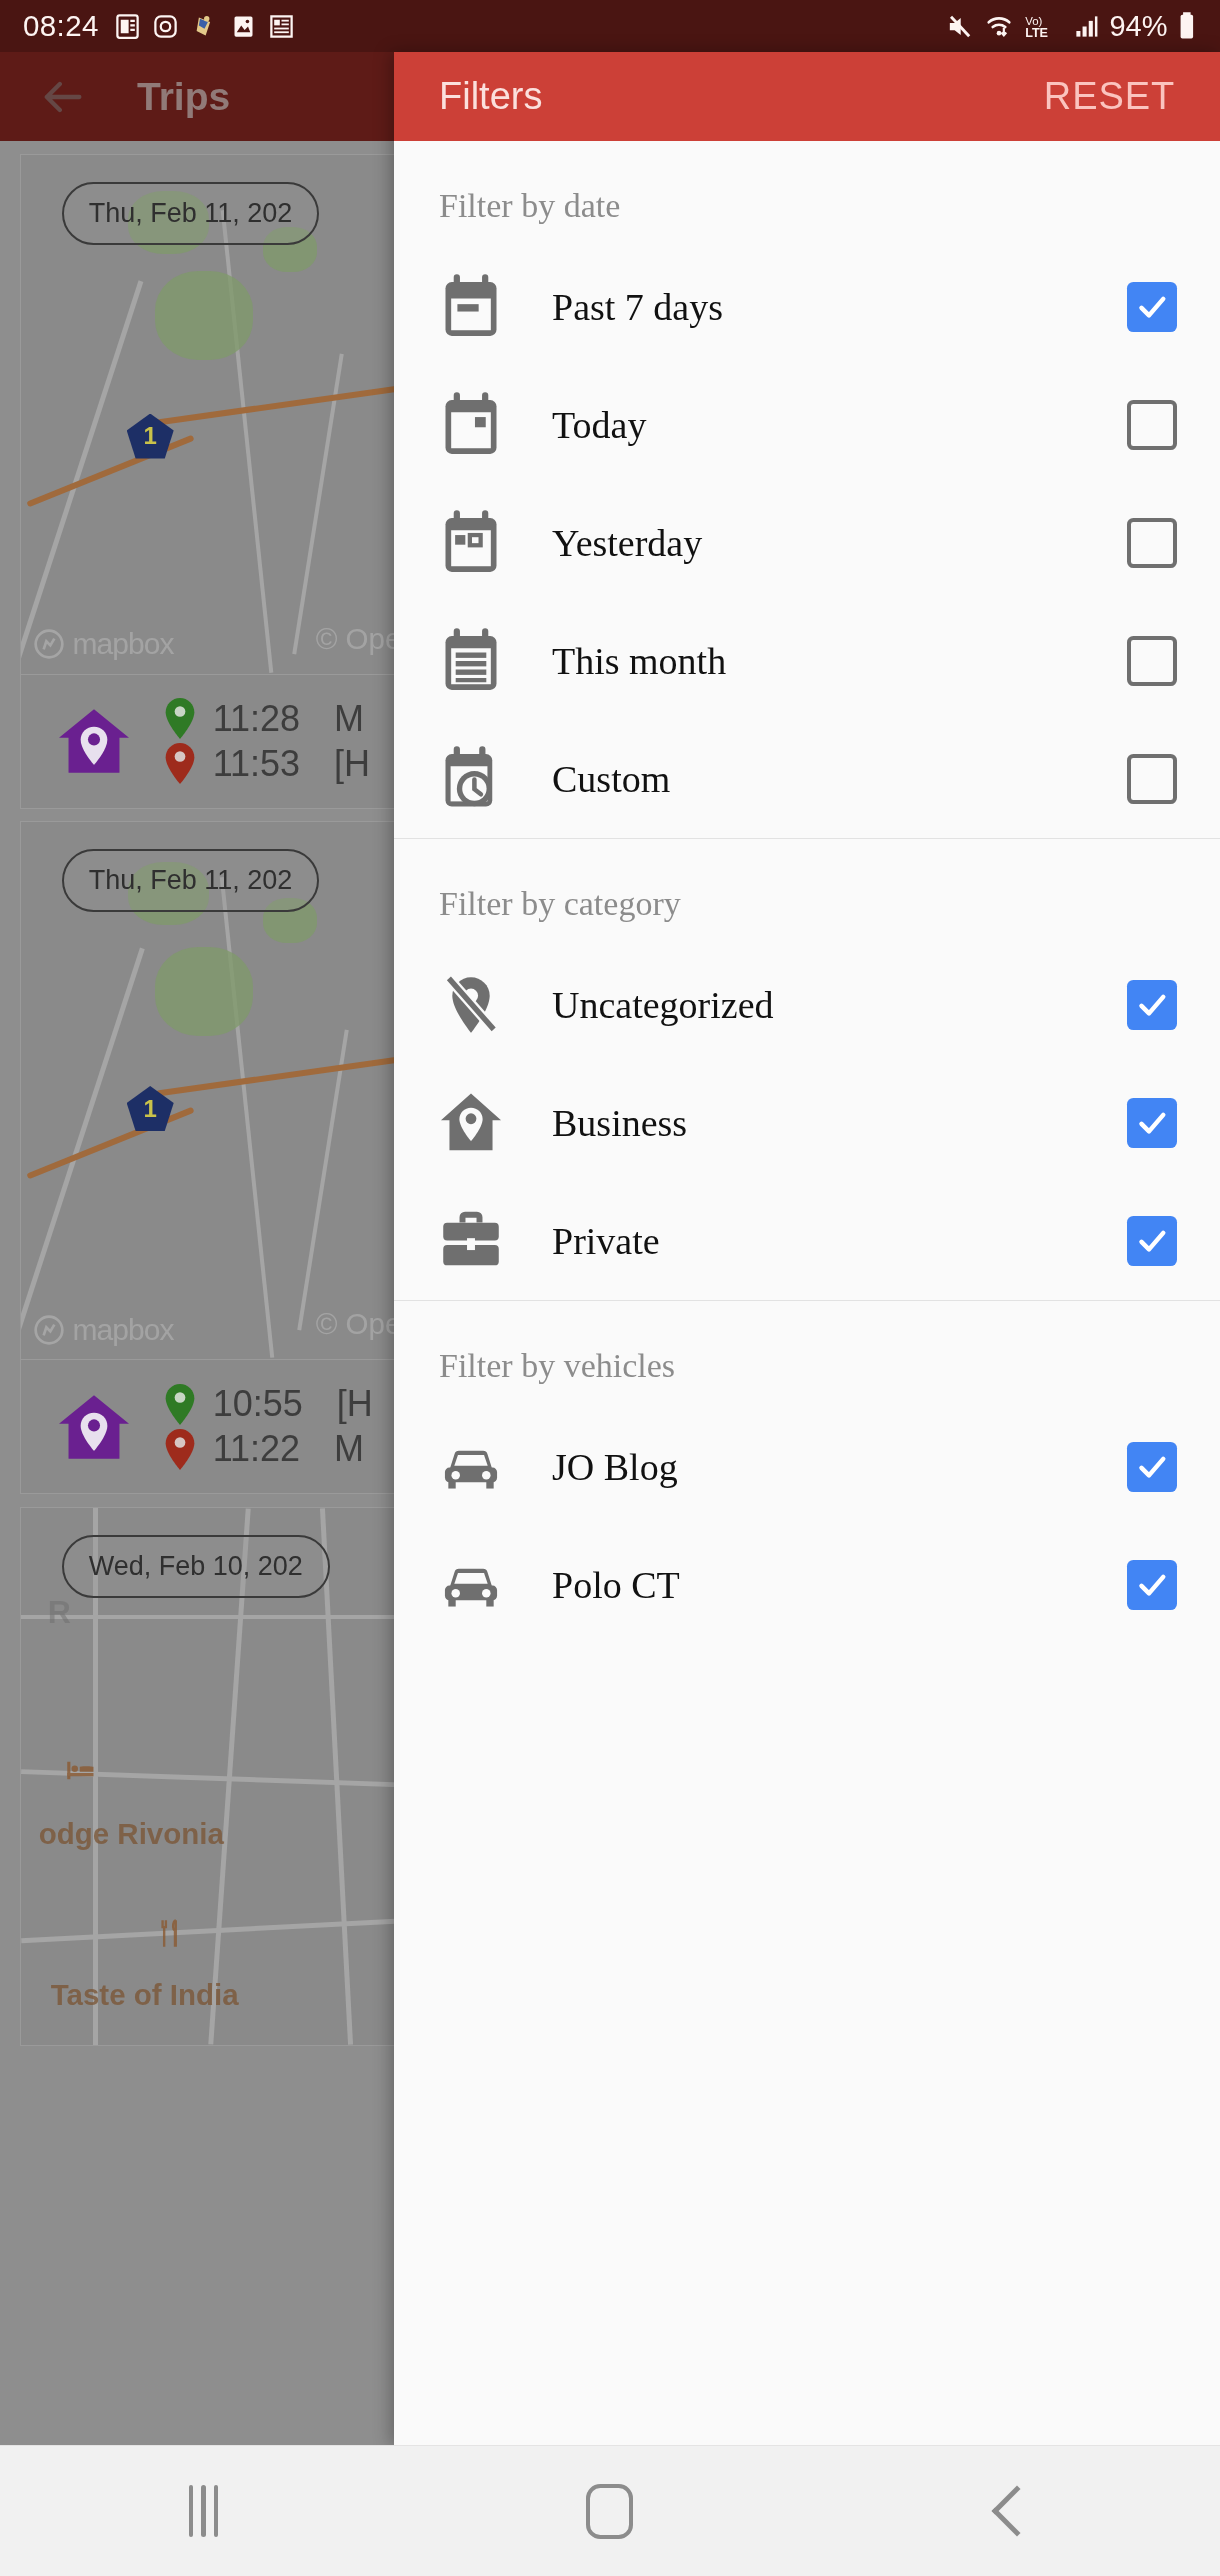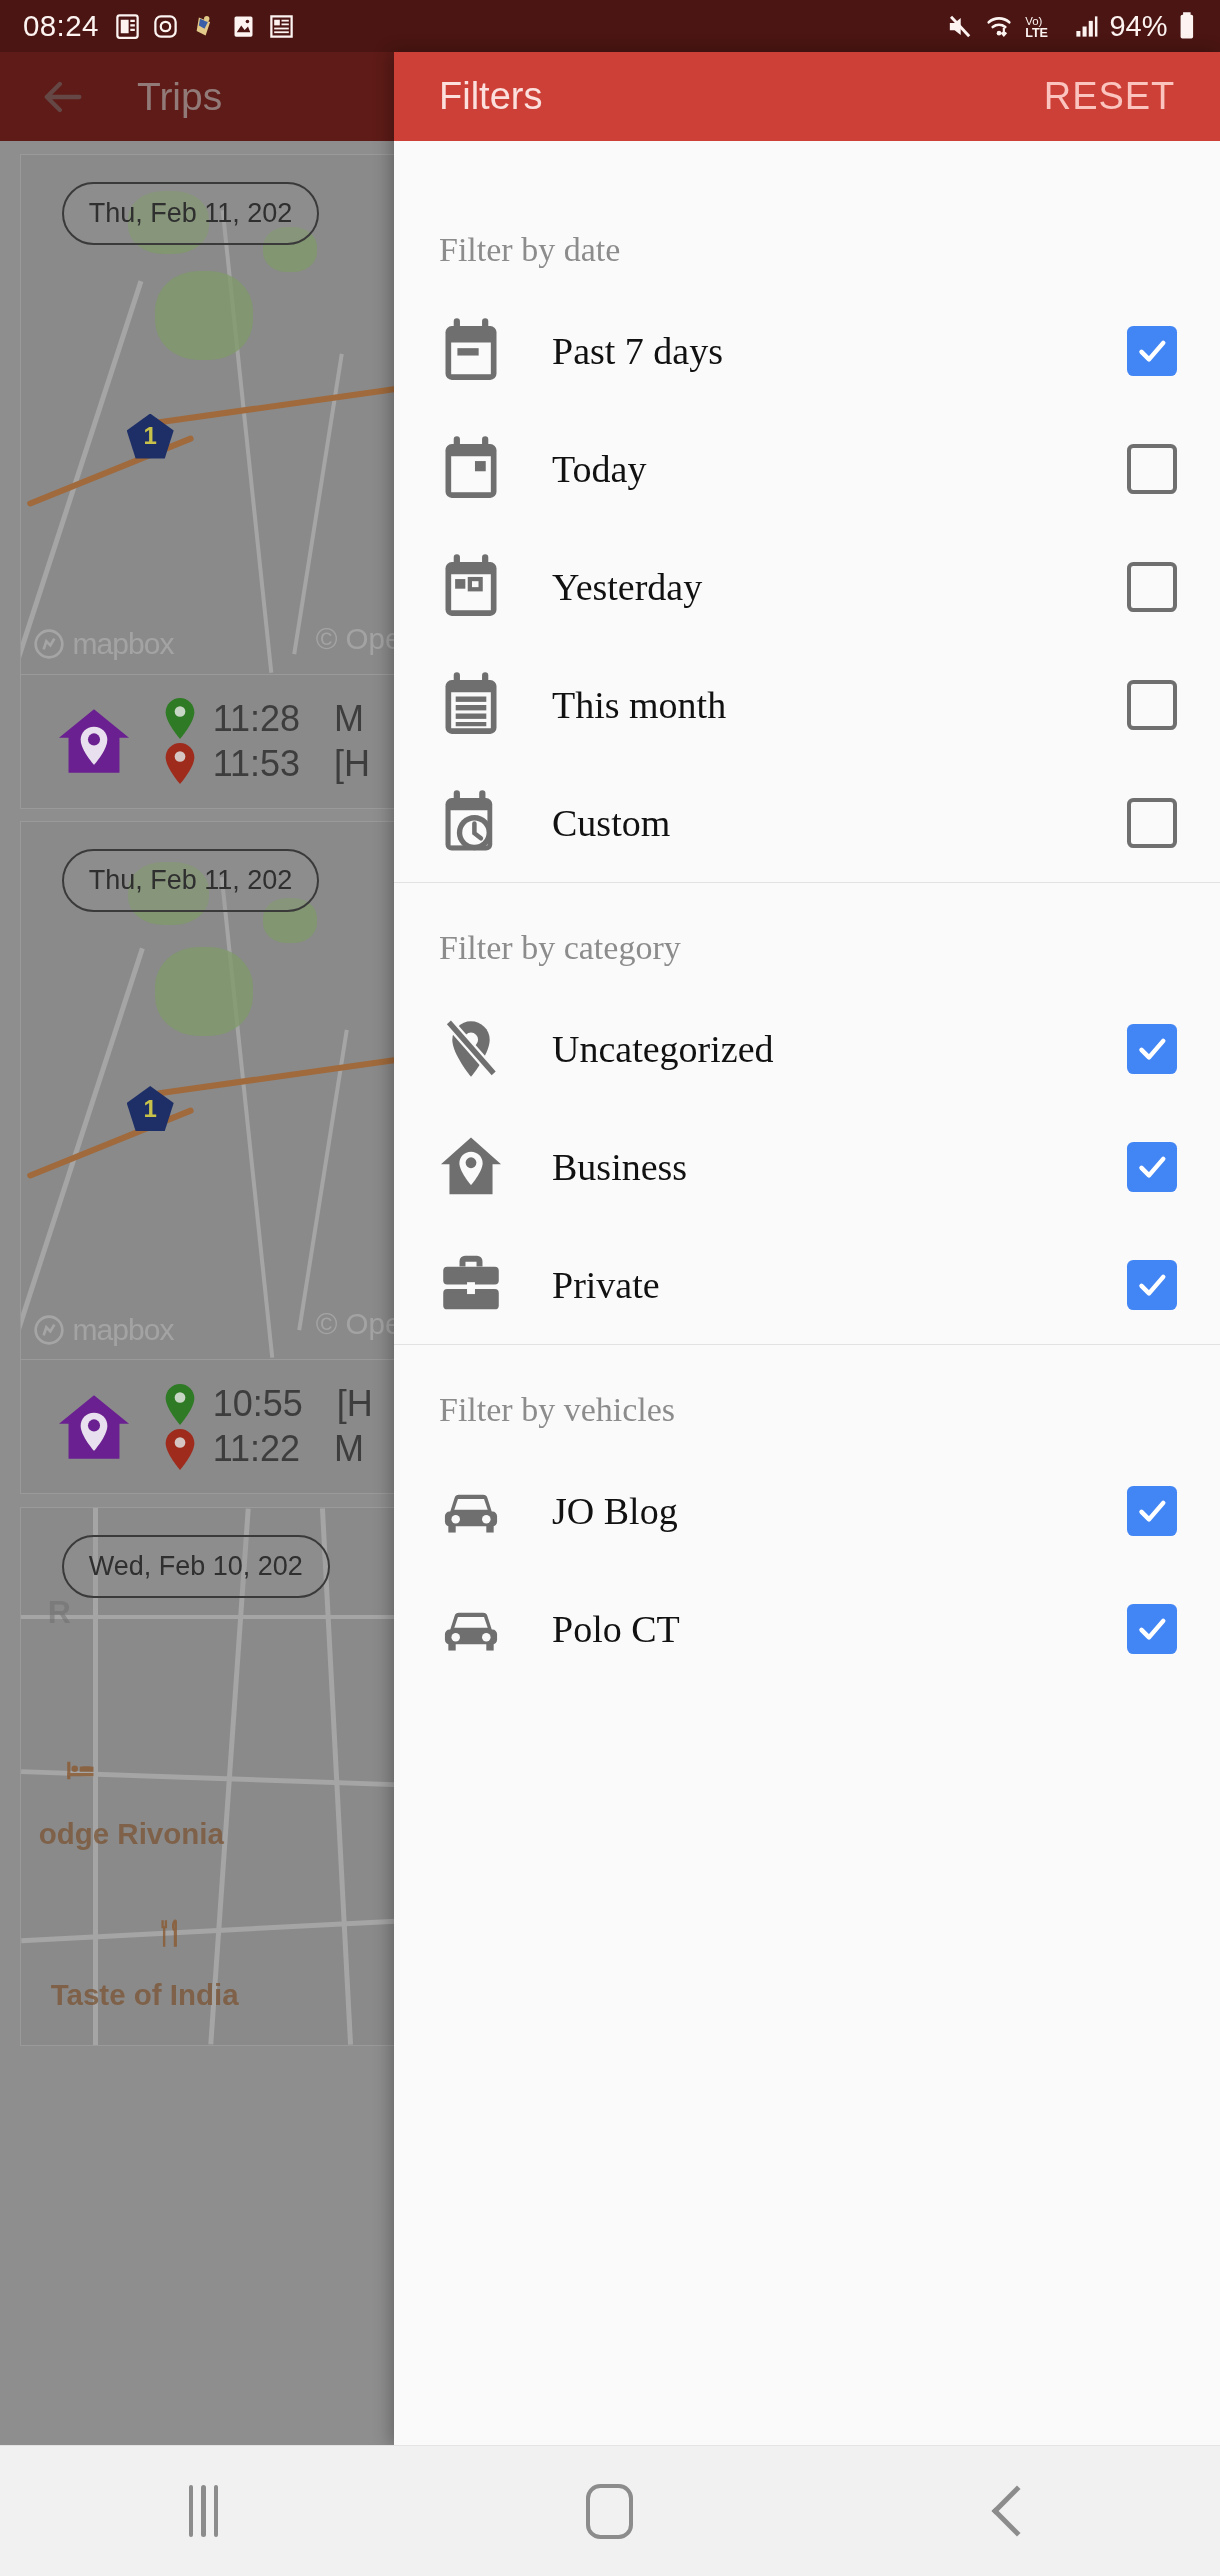--- a/index.html
+++ b/index.html
@@ -25,21 +25,21 @@
     position:absolute; top:52px; left:0; width:1220px; height:2394px;
     background:#8e8e8e; overflow:hidden;
   }
   .app-toolbar {
     position:absolute; top:0; left:0; width:1220px; height:89px;
     background:#5e1b17; display:flex; align-items:center; padding:0 36px;
   }
   .back-arrow { width:52px; height:52px; position:relative; opacity:.55; }
   .app-title {
     margin-left:49px; font-size:39px; color:#9a8b89; opacity:.85;
-    font-weight:400;
+    font-weight:700;
   }
   .scroll-area { position:absolute; top:89px; left:0; width:1220px; height:2304px; }
 
   .trip-card {
     position:relative; margin:12.5px 19.7px; background:#8b8b8b;
     border:0.9px solid #9a9a9a; overflow:hidden;
   }
   .map-thumb {
     position:relative; height:519px; width:100%;
     background:#8a8a8a; overflow:hidden;
@@ -83,21 +83,21 @@
   .poi-label {
     position:absolute; color:#7a5433; font-size:29.5px; font-weight:600;
     opacity:.75; white-space:nowrap;
   }
   .poi-ic { position:absolute; color:#8a5a32; font-size:27px; opacity:.8; }
 
   
   .panel {
     position:absolute; top:52px; left:394px; width:826px; height:2394px;
     background:#fafafa; box-shadow:-3.6px 0 16px rgba(0,0,0,.28);
-    display:flex; flex-direction:column;gap:44px;
+    display:flex; flex-direction:column;
   }
   .panel-header {
     height:89px; background:#cc4037; display:flex; align-items:center;
     padding:0 45px; flex:0 0 auto;
   }
   .panel-title { font-size:38px; color:#fbe0dd; font-weight:400; }
   .reset-btn {
     margin-left:auto; font-size:38px; color:#fbc4bf; letter-spacing:0.9px;
     font-weight:400; cursor:pointer;
   }

